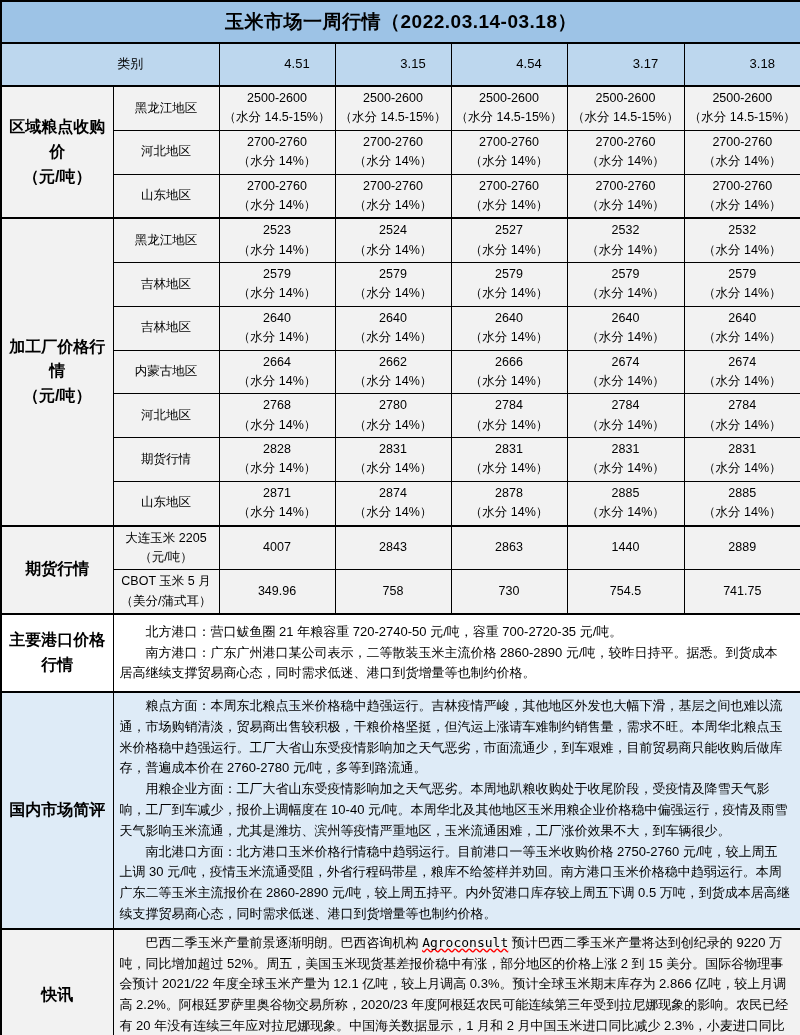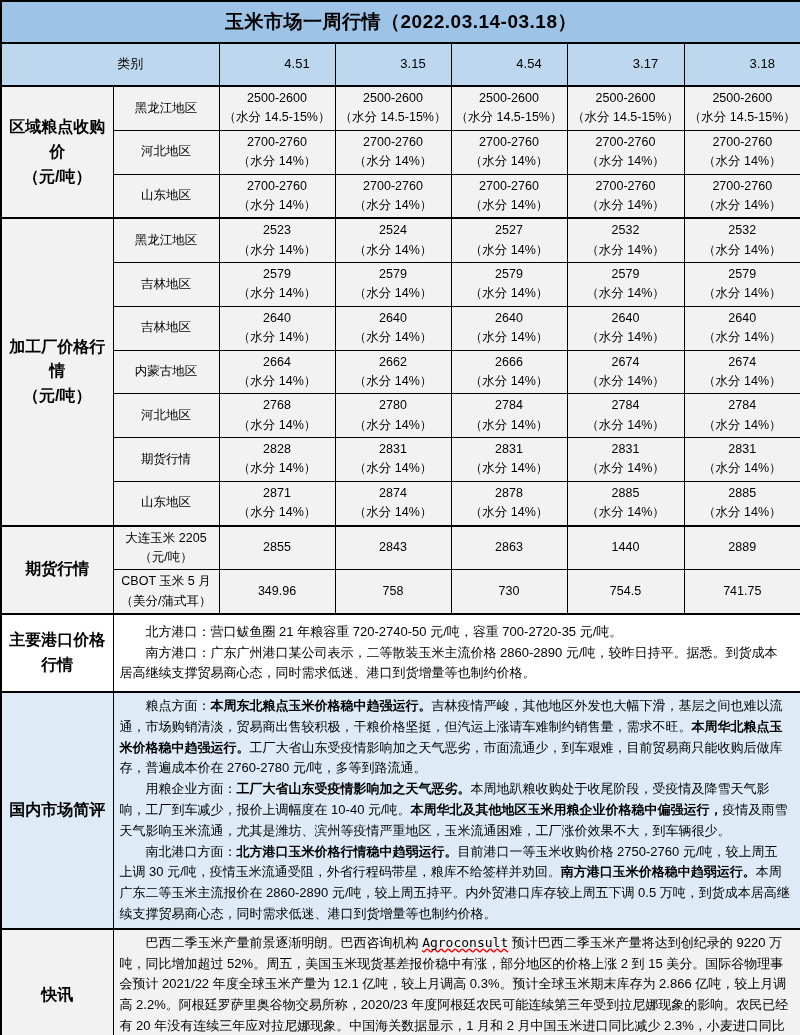--- a/index.html
+++ b/index.html
@@ -17,21 +17,21 @@
   
   #regional-body td,#processing-body td,#futures-body td{height:37px;}
   tr.section-start td{border-top:2px solid #000;}
   
   .textcell{text-align:left;padding:3px 10px 3px 6px;font-size:13px;line-height:1.6;}
   .para{margin:0;text-indent:2em;}
   .ports-row td{background:#FFFFFF;}
   .ports-row .textcell{height:70px;}
   .review-row td{background:#DEEBF7;height:224px;}
   .news-row td{background:#F2F2F2;height:100px;}
-  b{font-weight:bold;}
+  b{font-weight:normal;}
   .wavy{font-family:"DejaVu Sans Mono","Liberation Mono",monospace;
         text-decoration:underline wavy #ff0000;text-decoration-skip-ink:none;}
 </style>
 </head>
 <body>
 
 <table>
   <colgroup>
     <col style="width:112px">
       <col style="width:106px">
@@ -137,21 +137,21 @@
         <td>2874<br>（水分 14%）</td>
         <td>2878<br>（水分 14%）</td>
         <td>2885<br>（水分 14%）</td>
         <td>2885<br>（水分 14%）</td>
       </tr>
     </tbody>
   <tbody id="futures-body">
       <tr class="section-start">
         <td class="cat" rowspan="2">期货行情</td>
         <td>大连玉米 2205<br>（元/吨）</td>
-        <td>2855</td>
+        <td>4007</td>
         <td>2843</td>
         <td>2863</td>
         <td>1440</td>
         <td>2889</td>
       </tr>
       <tr>
         <td>CBOT 玉米 5 月<br>（美分/蒲式耳）</td>
         <td>349.96</td>
         <td>758</td>
         <td>730</td>

